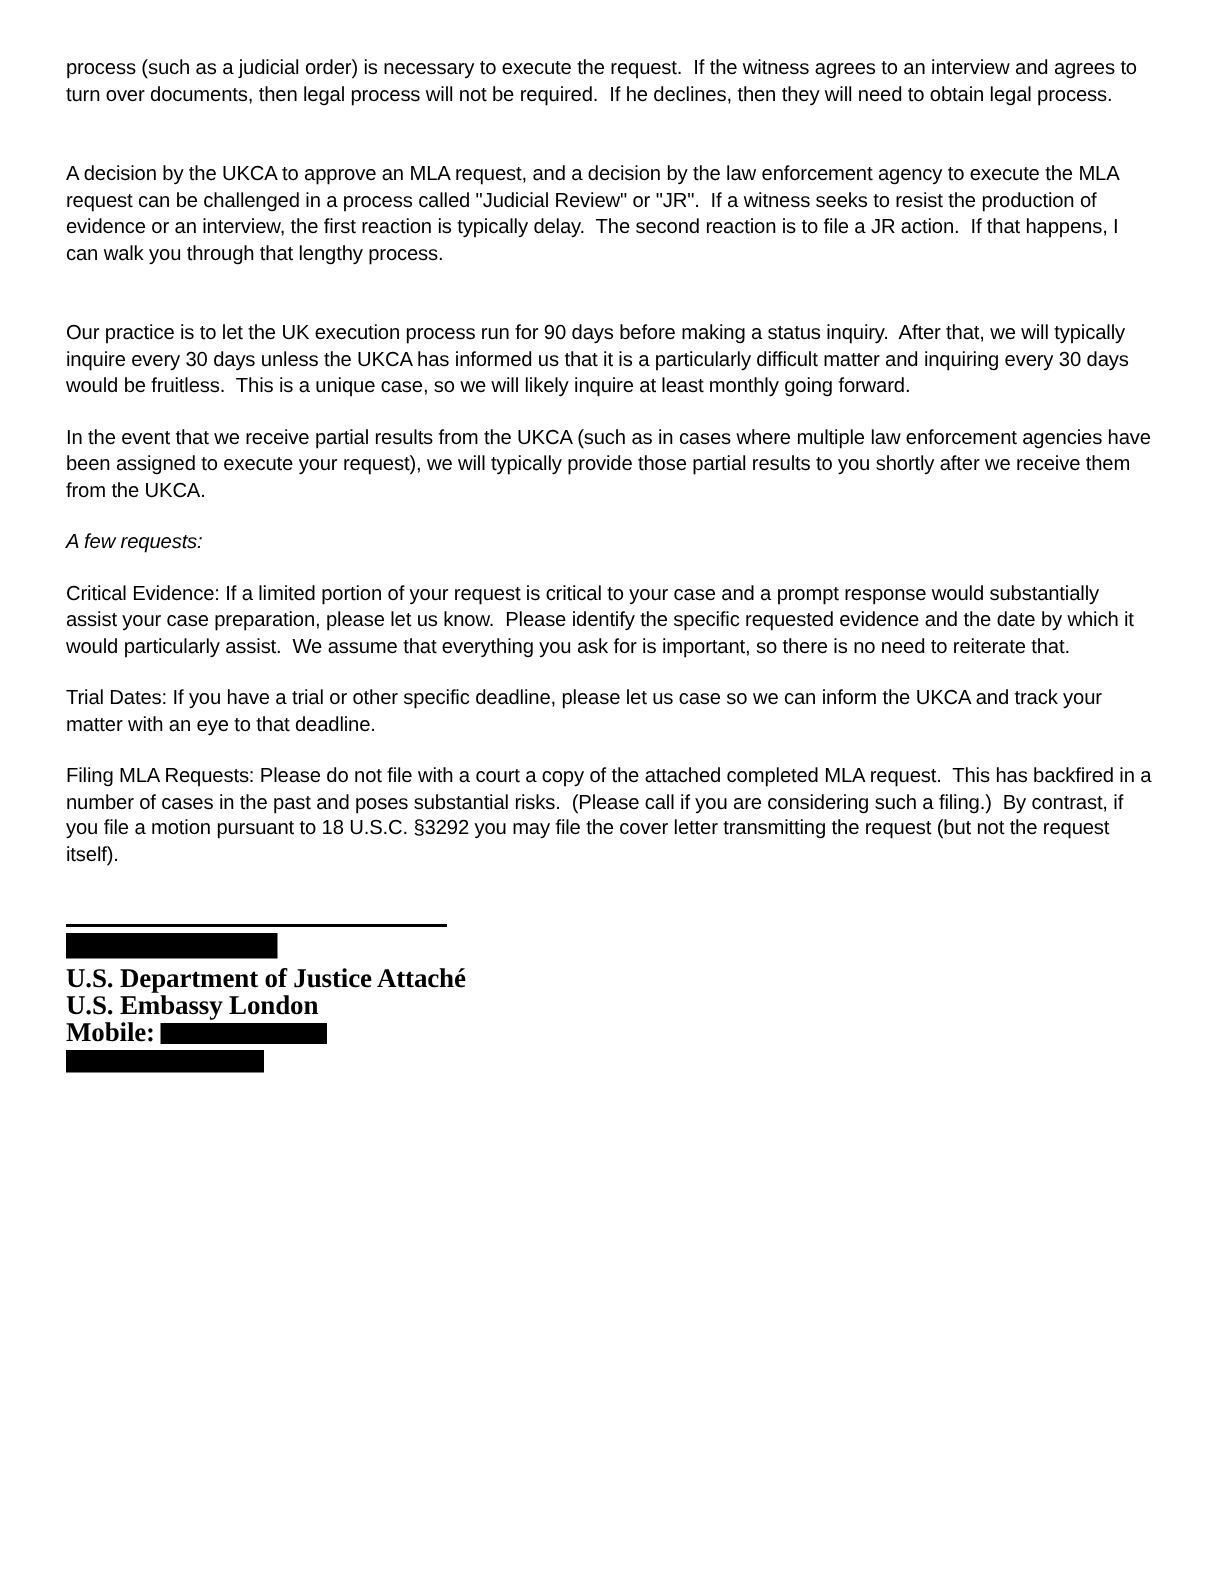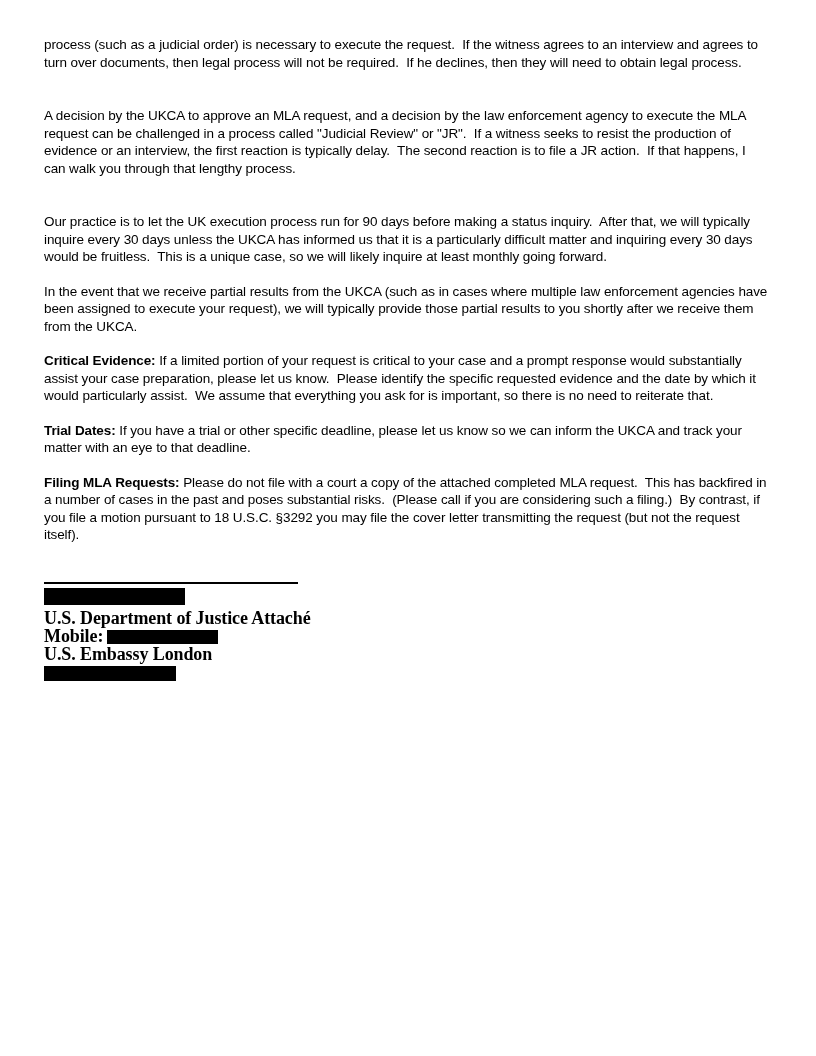--- a/index.html
+++ b/index.html
@@ -26,21 +26,21 @@
     letter-spacing: -0.1px;
   }
   p.para {
     margin: 0 0 17px 0;
     white-space: pre-wrap;
   }
   p.gap-large {
     margin-bottom: 36px;
   }
   .lead {
-    font-weight: bold;
+    font-weight: normal;
   }
   .italic {
     font-style: italic;
   }
   .signature {
     margin-top: 38px;
     font-family: "Liberation Serif", serif;
     font-weight: bold;
     font-size: 18px;
     line-height: 18px;
@@ -82,31 +82,32 @@
   <div class="page">
 
     <p class="para gap-large"><span>process (such as a judicial order) is necessary to execute the request.  If the witness agrees to an interview and agrees to turn over documents, then legal process will not be required.  If he declines, then they will need to obtain legal process.</span></p>
 
     <p class="para gap-large"><span>A decision by the UKCA to approve an MLA request, and a decision by the law enforcement agency to execute the MLA request can be challenged in a process called "Judicial Review" or "JR".  If a witness seeks to resist the production of evidence or an interview, the first reaction is typically delay.  The second reaction is to file a JR action.  If that happens, I can walk you through that lengthy process.</span></p>
 
     <p class="para"><span>Our practice is to let the UK execution process run for 90 days before making a status inquiry.  After that, we will typically inquire every 30 days unless the UKCA has informed us that it is a particularly difficult matter and inquiring every 30 days would be fruitless.  This is a unique case, so we will likely inquire at least monthly going forward.</span></p>
 
     <p class="para"><span>In the event that we receive partial results from the UKCA (such as in cases where multiple law enforcement agencies have been assigned to execute your request), we will typically provide those partial results to you shortly after we receive them from the UKCA.</span></p>
 
+    <p class="para italic"><span>A few requests:</span></p>
 
     <p class="para"><span class="lead">Critical Evidence:</span><span> If a limited portion of your request is critical to your case and a prompt response would substantially assist your case preparation, please let us know.  Please identify the specific requested evidence and the date by which it would particularly assist.  We assume that everything you ask for is important, so there is no need to reiterate that.</span></p>
 
-    <p class="para"><span class="lead">Trial Dates:</span><span> If you have a trial or other specific deadline, please let us know so we can inform the UKCA and track your matter with an eye to that deadline.</span></p>
+    <p class="para"><span class="lead">Trial Dates:</span><span> If you have a trial or other specific deadline, please let us case so we can inform the UKCA and track your matter with an eye to that deadline.</span></p>
 
     <p class="para"><span class="lead">Filing MLA Requests:</span><span> Please do not file with a court a copy of the attached completed MLA request.  This has backfired in a number of cases in the past and poses substantial risks.  (Please call if you are considering such a filing.)  By contrast, if you file a motion pursuant to 18 U.S.C. §3292 you may file the cover letter transmitting the request (but not the request itself).</span></p>
 
 
     <div class="signature">
       <div class="sig-line"></div>
       <div class="redact redact-name"></div>
       <div class="sig-text">U.S. Department of Justice Attaché</div>
+      <div class="sig-text">U.S. Embassy London</div>
       <div class="sig-text"><span>Mobile:</span><span class="redact redact-inline"></span></div>
-      <div class="sig-text">U.S. Embassy London</div>
       <div class="redact redact-email"></div>
     </div>
 
   </div>
 </div>
 
 </body></html>

